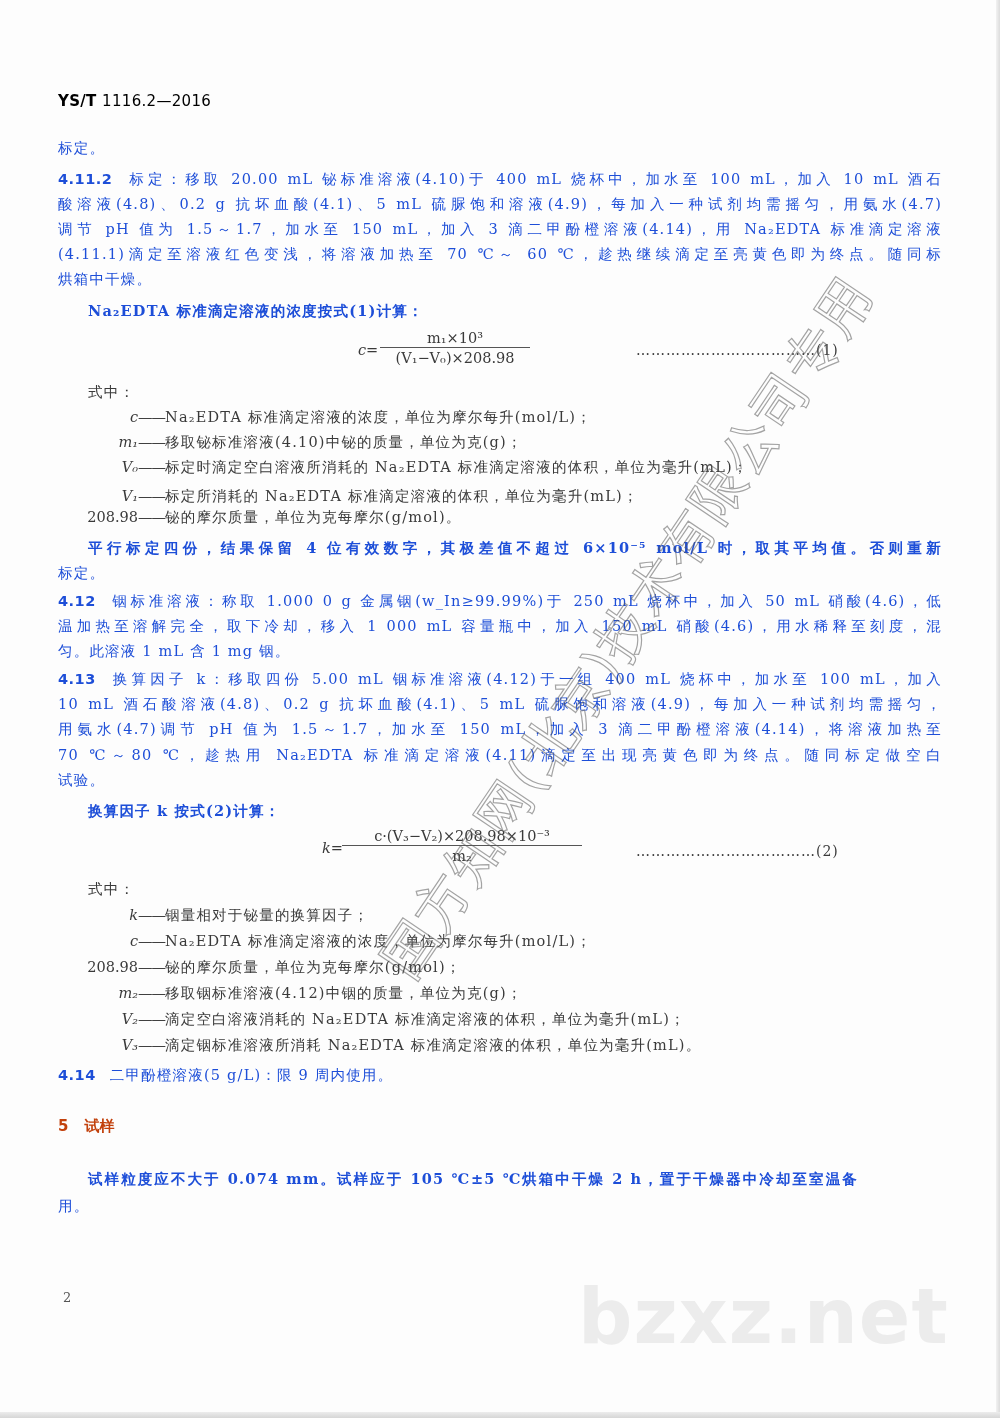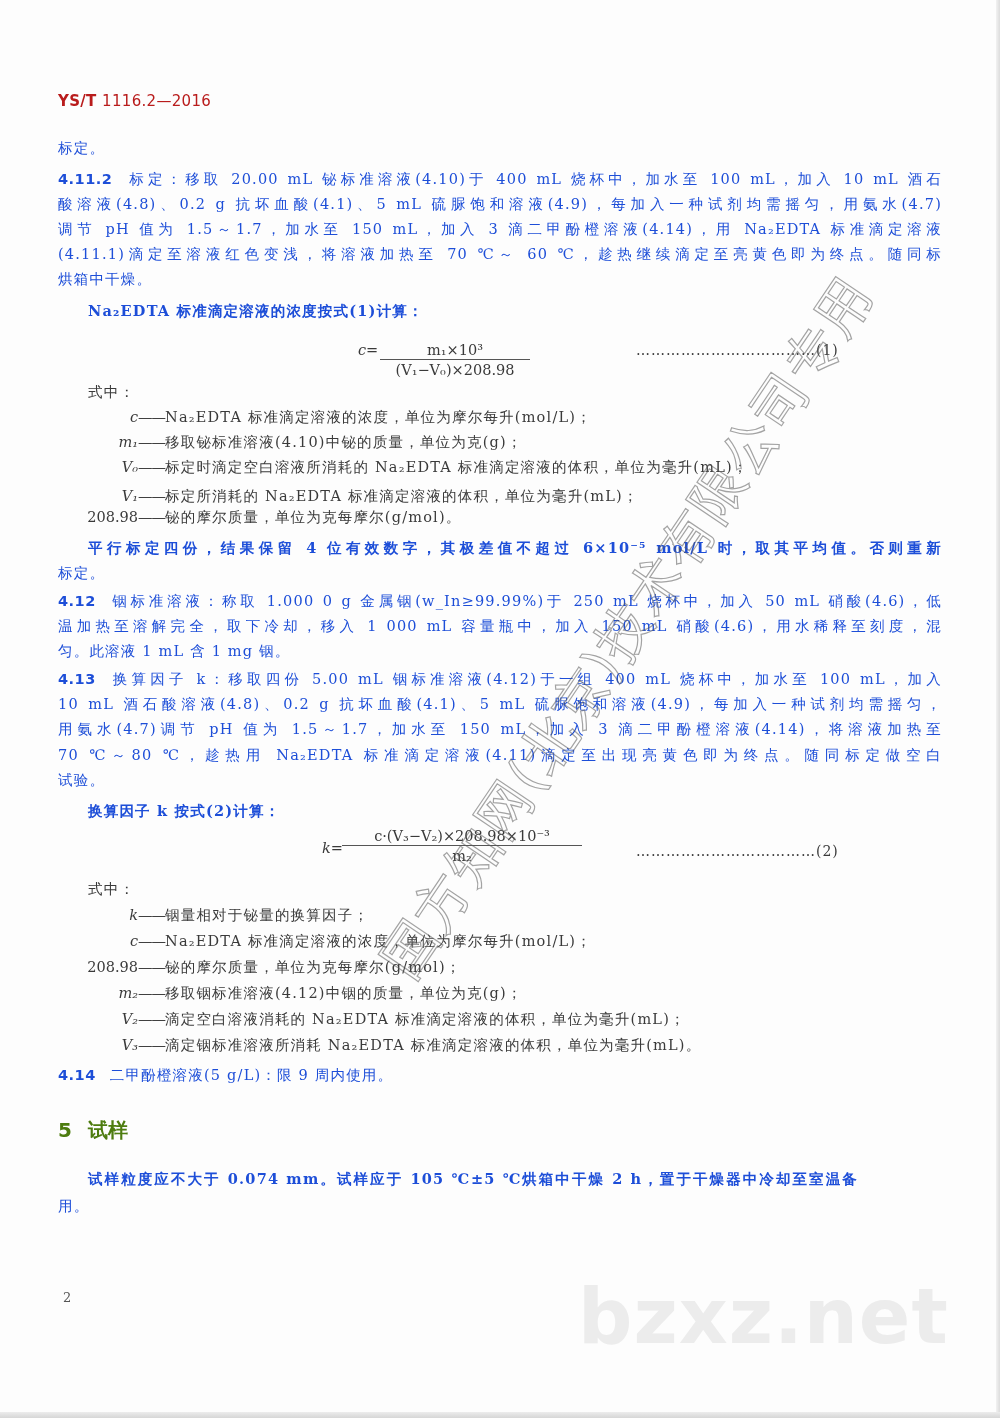--- a/index.html
+++ b/index.html
@@ -8,21 +8,21 @@
     background: #fdfdfd;
     font-family: "DejaVu Serif", "Liberation Serif", serif;
     color: #3a3a3a;
   }
   .page-edge-right { position: absolute; top: 0; right: 0; width: 4px; height: 1418px; background: linear-gradient(to right, #f2f2f2, #dcdcdc); }
   .page-edge-bottom { position: absolute; left: 0; bottom: 0; width: 1000px; height: 6px; background: linear-gradient(to bottom, #ececec, #d6d6d6); }
 
   .header-code {
     position: absolute; left: 58px; top: 92px;
     font-family: "DejaVu Sans", "Liberation Sans", sans-serif;
-    font-size: 15px; font-weight: bold; color: #b91c1c; letter-spacing: 0.3px;
+    font-size: 15px; font-weight: bold; color: #000000; letter-spacing: 0.3px;
   }
   .header-code .num { font-weight: normal; }
 
   .line { position: absolute; left: 58px; font-size: 14.5px; white-space: nowrap; color: #1d4ed8; letter-spacing: 1.2px; }
   .line.indent { left: 88px; font-weight: bold; }
   .clause-no { font-family: "DejaVu Sans", "Liberation Sans", sans-serif; font-weight: bold; margin-right: 14px; letter-spacing: 0.5px; }
   .just { width: 884px; text-align: justify; text-align-last: justify; white-space: normal; }
   .just.indent { width: 854px; }
 
   .formula { position: absolute; font-size: 14.5px; color: #3a3a3a; }
@@ -33,21 +33,21 @@
   .eq-no { position: absolute; font-size: 14px; color: #3a3a3a; letter-spacing: 1px; }
 
   .defs-label { position: absolute; left: 88px; font-size: 14.5px; letter-spacing: 1.2px; }
   .def-row { position: absolute; left: 58px; width: 900px; font-size: 14.5px; white-space: nowrap; letter-spacing: 1.2px; }
   .def-sym { display: inline-block; width: 80px; text-align: right; font-style: italic; letter-spacing: 0; }
   .def-sym.plain { font-style: normal; }
   .def-dash { letter-spacing: -1px; }
 
   .section-heading {
     position: absolute; left: 58px; top: 1117px;
-    font-family: "DejaVu Sans", "Liberation Sans", sans-serif; font-size: 20px; font-weight: bold; color: #4d7c0f;
+    font-family: "DejaVu Sans", "Liberation Sans", sans-serif; font-size: 15px; font-weight: bold; color: #c2410c;
   }
   .section-heading .sec-num { margin-right: 16px; }
 
   .page-number { position: absolute; left: 63px; top: 1290px; font-size: 13px; color: #555; }
 
   .wm-site {
     position: absolute; left: 578px; top: 1272px;
     font-family: "DejaVu Sans", "Liberation Sans", sans-serif; font-weight: bold;
     font-size: 76px; color: #ececec; letter-spacing: 1px;
   }
@@ -77,21 +77,21 @@
 </div>
 <div class="line just" style="top:195px">酸溶液(4.8)、0.2 g 抗坏血酸(4.1)、5 mL 硫脲饱和溶液(4.9)，每加入一种试剂均需摇匀，用氨水(4.7)</div>
 <div class="line just" style="top:220px">调节 pH 值为 1.5～1.7，加水至 150 mL，加入 3 滴二甲酚橙溶液(4.14)，用 Na₂EDTA 标准滴定溶液</div>
 <div class="line just" style="top:245px">(4.11.1)滴定至溶液红色变浅，将溶液加热至 70 ℃～ 60 ℃，趁热继续滴定至亮黄色即为终点。随同标</div>
 <div class="line" style="top:270px">烘箱中干燥。</div>
 
 <div class="line indent" style="top:302px">Na₂EDTA 标准滴定溶液的浓度按式(1)计算：</div>
 
 <div class="formula" style="left:358px; top:330px; width:240px; height:46px;">
   <span class="lhs" style="left:0">c=</span>
-  <span class="frac" style="left:22px; width:150px;margin-top:12px;">
+  <span class="frac" style="left:22px; width:150px;">
     <span class="num-part">m₁×10³</span>
     <span class="den-part">(V₁−V₀)×208.98</span>
   </span>
 </div>
 <div class="eq-no" style="left:636px; top:342px;">………………………………(1)</div>
 
 <div class="defs-label" style="top:383px">式中：</div>
 <div class="def-row" style="top:408px"><span class="def-sym">c</span><span class="def-dash">——</span><span>Na₂EDTA 标准滴定溶液的浓度，单位为摩尔每升(mol/L)；</span></div>
 <div class="def-row" style="top:433px"><span class="def-sym">m₁</span><span class="def-dash">——</span><span>移取铋标准溶液(4.10)中铋的质量，单位为克(g)；</span></div>
 <div class="def-row" style="top:458px"><span class="def-sym">V₀</span><span class="def-dash">——</span><span>标定时滴定空白溶液所消耗的 Na₂EDTA 标准滴定溶液的体积，单位为毫升(mL)；</span></div>

